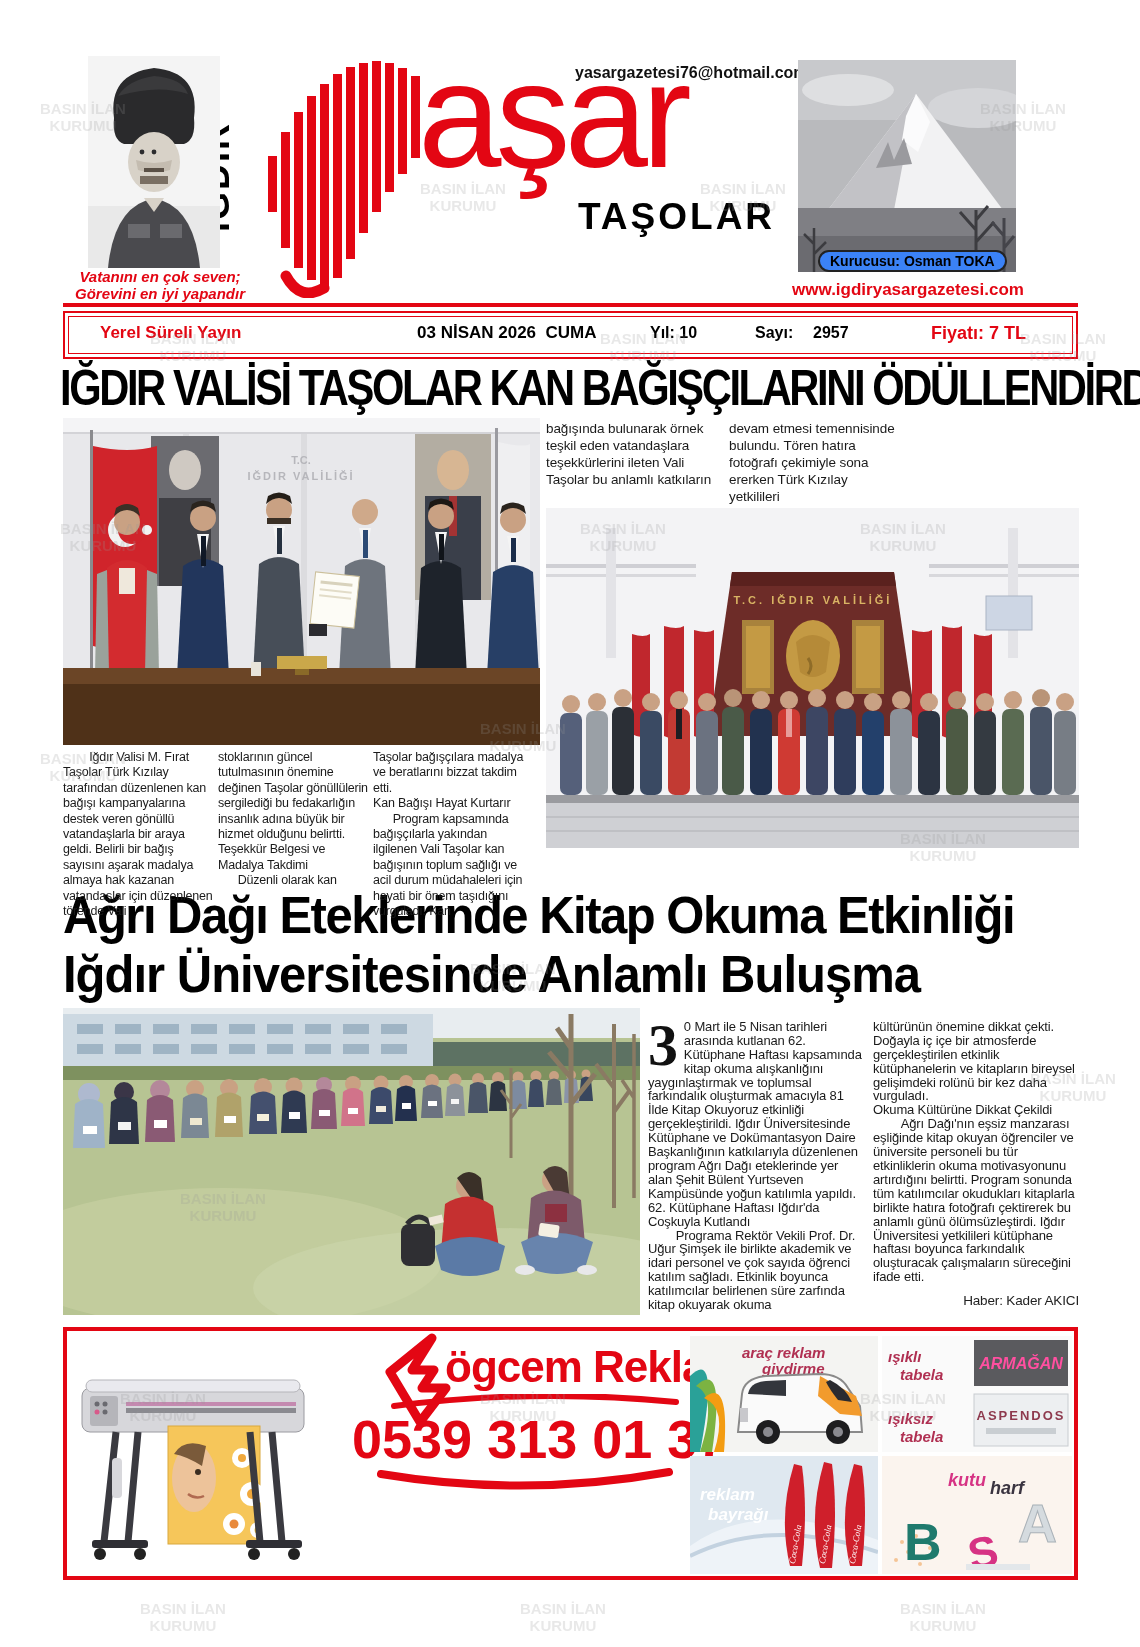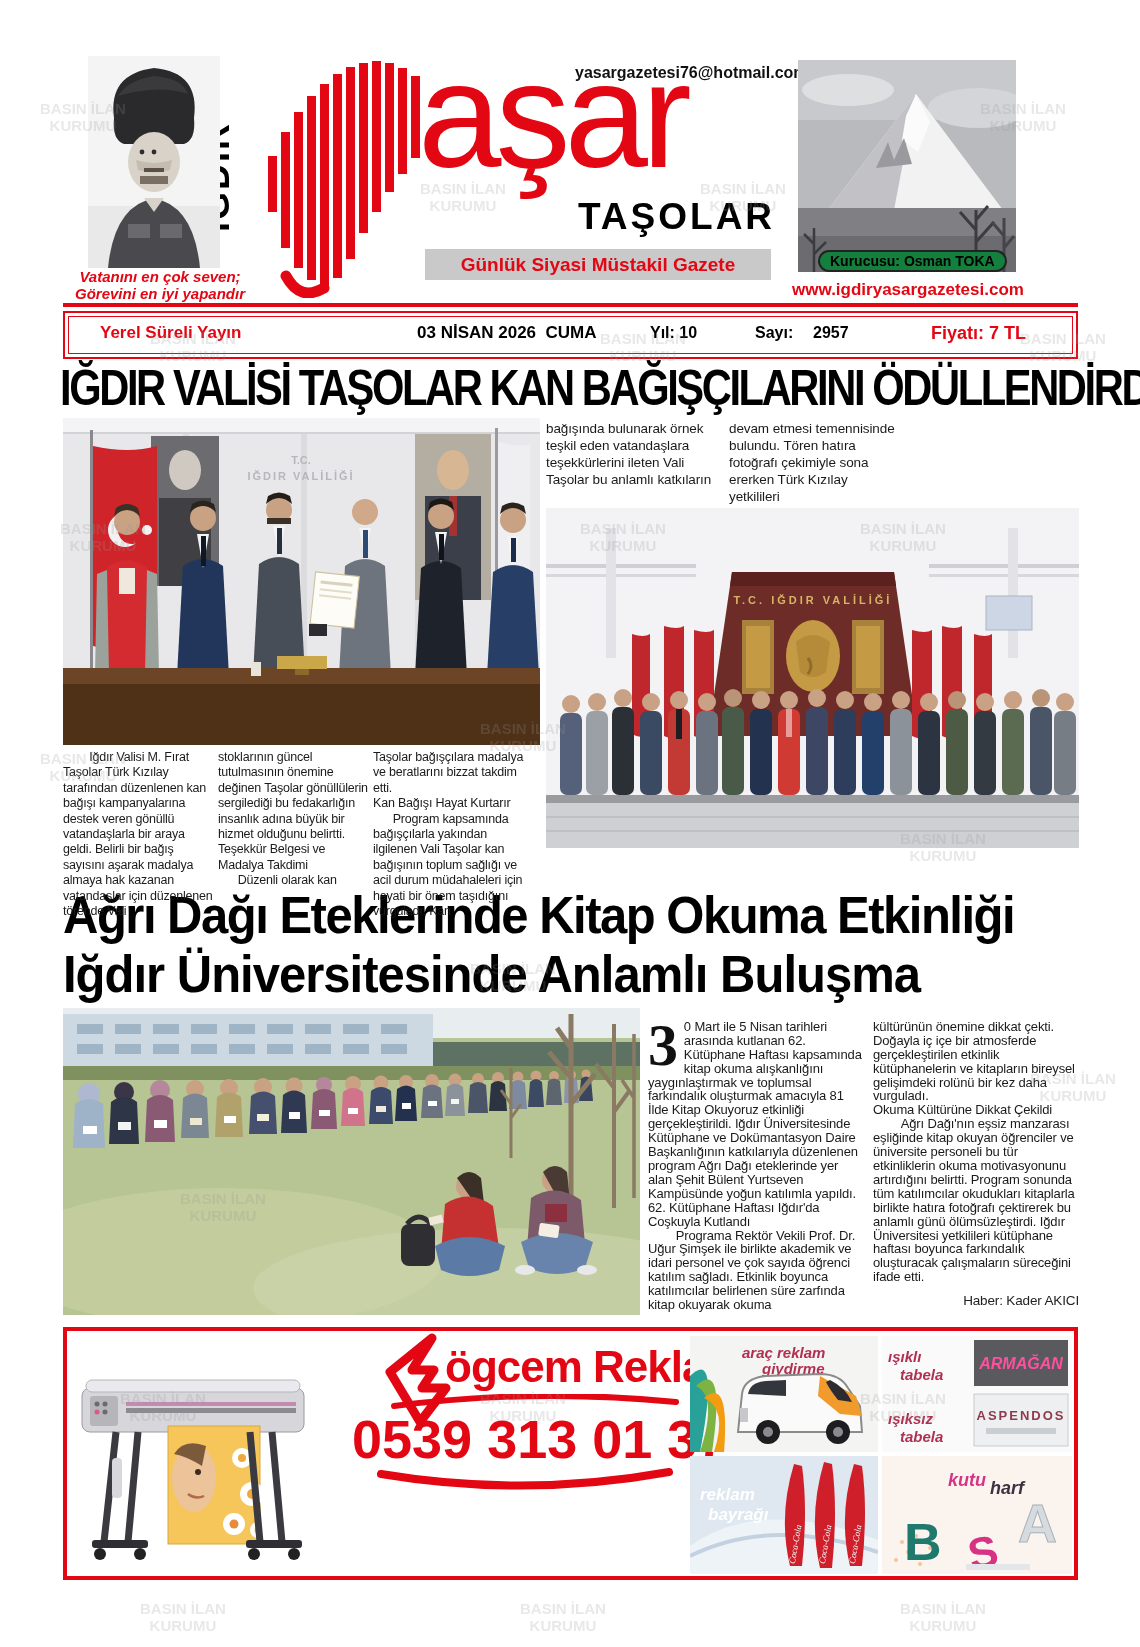--- a/index.html
+++ b/index.html
@@ -16,21 +16,21 @@
          font-weight:bold;font-style:italic;font-size:15px;line-height:17px;white-space:pre-line;}
   .city-vert{left:196px;top:232px;transform:rotate(-90deg);transform-origin:left top;
              font-weight:bold;font-size:36px;letter-spacing:2px;color:#000;width:160px;}
   .tulip{left:266px;top:60px;width:162px;height:238px;}
   .brand{left:418px;top:40px;font-weight:normal;font-size:150px;line-height:150px;
          color:#e30613;letter-spacing:-6px;}
   .brand-sub{left:578px;top:196px;font-weight:bold;font-size:37px;letter-spacing:3px;color:#000;}
   .tagline{left:425px;top:249px;width:346px;height:31px;background:#c9c9c9;color:#e30613;
            font-weight:bold;font-size:19px;text-align:center;line-height:31px;}
   .mountain{left:798px;top:60px;width:218px;height:212px;}
-  .founder{left:818px;top:250px;background:#15803d;border:2px solid #222;border-radius:13px;
+  .founder{left:818px;top:250px;background:#3b82f6;border:2px solid #222;border-radius:13px;
            padding:1px 10px;font-weight:bold;font-size:14px;color:#000;z-index:3;}
   .website{left:790px;top:280px;width:236px;text-align:center;color:#e30613;font-weight:bold;font-size:17px;}
   
   .red-rule{left:63px;top:303px;width:1015px;height:4px;background:#e30613;}
   .infobar{left:63px;top:311px;width:1015px;height:48px;border:2px solid #e30613;box-sizing:border-box;}
   .infobar-inner{position:absolute;inset:3px;border:1px solid #e30613;}
   .infobar span{position:absolute;line-height:40px;top:0;}
   .ib-type{left:35px;color:#e30613;font-weight:bold;font-size:17px;}
   .ib-date{left:352px;color:#000;font-weight:bold;font-size:17px;}
   .ib-year{left:585px;color:#000;font-weight:bold;font-size:16px;}
@@ -111,21 +111,20 @@
       <rect x="106" y="1" width="9" height="151"></rect>
       <rect x="119" y="3" width="9" height="129"></rect>
       <rect x="132" y="8" width="9" height="106"></rect>
       <rect x="145" y="16" width="9" height="82"></rect>
     </g>
     <path d="M58,228 Q34,242 20,216" stroke="#e30613" stroke-width="11" fill="none" stroke-linecap="round"></path>
   </svg>
 
   <div class="abs brand">aşar</div>
   <div class="abs brand-sub">TAŞOLAR</div>
-  <div class="abs tagline">Günlük Siyasi Müstakil Gazete</div>
 
   <svg class="abs mountain photo" viewBox="0 0 218 212">
     <rect width="218" height="212" fill="#b9babd"></rect>
     <rect width="218" height="60" fill="#c8c9cc"></rect>
     <ellipse cx="50" cy="30" rx="46" ry="16" fill="#dedfe1"></ellipse>
     <ellipse cx="180" cy="48" rx="50" ry="20" fill="#d4d5d8"></ellipse>
     <polygon points="30,150 118,34 205,150" fill="#f2f2f3"></polygon>
     <polygon points="30,150 118,34 96,150" fill="#c2c2c6"></polygon>
     <polygon points="108,56 118,34 132,62 120,92 104,80" fill="#fbfbfc"></polygon>
     <path d="M78,108 l12,-26 6,18 10,-22 8,26 Z" fill="#9a9a9e"></path>

